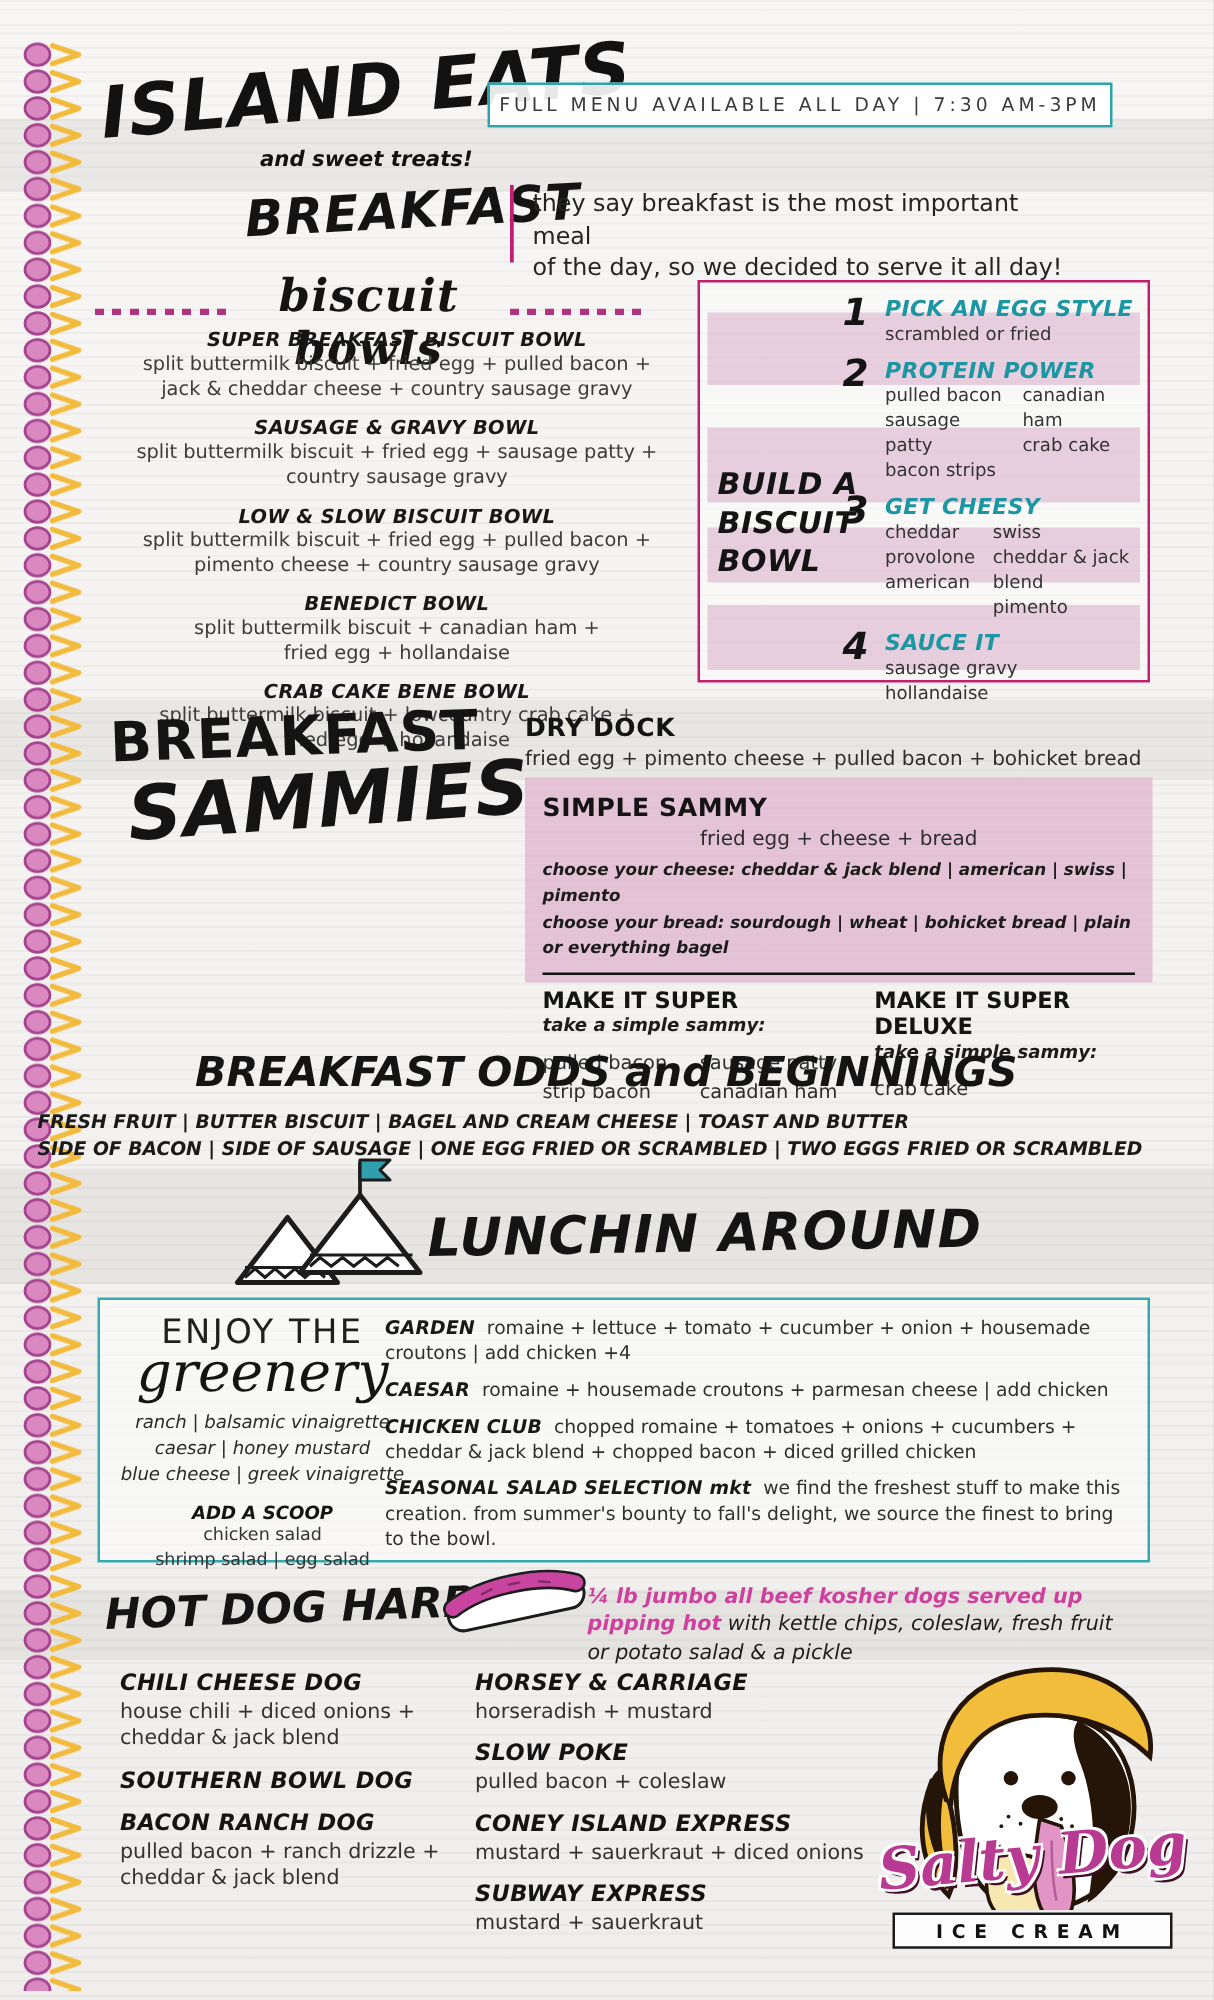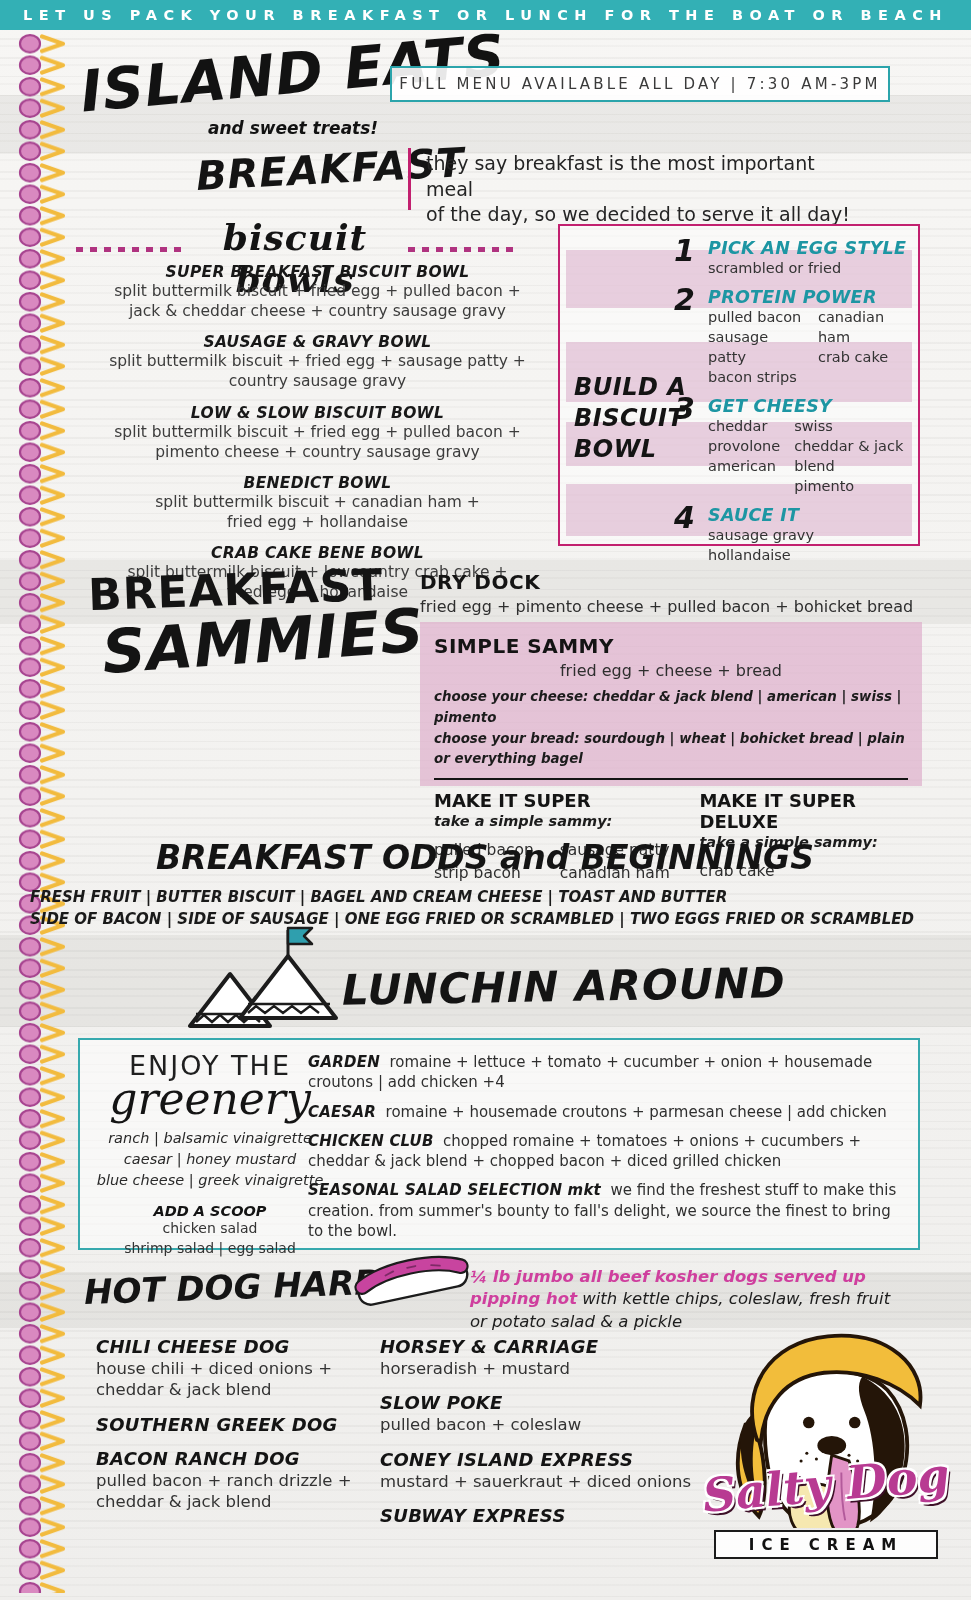--- a/index.html
+++ b/index.html
@@ -90,21 +90,20 @@
 </head>
 <body>
 
 <div id="page">
 
   <div class="streak" style="top:95px;height:58px;"></div>
   <div class="streak" style="top:560px;height:64px;"></div>
   <div class="streak" style="top:935px;height:92px;"></div>
   <div class="streak" style="top:1272px;height:56px;"></div>
 
-  <div class="banner">LET US PACK YOUR BREAKFAST OR LUNCH FOR THE BOAT OR BEACH</div>
 
   <svg class="spiral" width="64" height="1560">
     <defs>
       <pattern id="sp" width="64" height="21.5" patternUnits="userSpaceOnUse">
         <ellipse cx="22" cy="10.7" rx="10" ry="8.7" fill="#d989c0" stroke="#a6438f" stroke-width="2.2"></ellipse>
         <path d="M34 3.5 L55 10.7 L34 18" fill="none" stroke="#f2bb3e" stroke-width="4.2" stroke-linejoin="round" stroke-linecap="round"></path>
       </pattern>
     </defs>
     <rect x="0" y="0" width="64" height="1560" fill="url(#sp)"></rect>
   </svg>
@@ -285,21 +284,21 @@
     <span class="hl">¼ lb jumbo all beef kosher dogs served up pipping hot</span><span> with kettle chips, coleslaw, fresh fruit or potato salad &amp; a pickle</span>
   </div>
 
   <div class="dogcol1">
     <div class="ditem">
       <div class="dn">CHILI CHEESE DOG</div>
       <div class="dd">house chili + diced onions +
 cheddar &amp; jack blend</div>
     </div>
     <div class="ditem">
-      <div class="dn">SOUTHERN GREEK DOG</div>
+      <div class="dn">SOUTHERN BOWL DOG</div>
     </div>
     <div class="ditem">
       <div class="dn">BACON RANCH DOG</div>
       <div class="dd">pulled bacon + ranch drizzle +
 cheddar &amp; jack blend</div>
     </div>
   </div>
   <div class="dogcol2">
     <div class="ditem">
       <div class="dn">HORSEY &amp; CARRIAGE</div>
@@ -308,20 +307,21 @@
     <div class="ditem">
       <div class="dn">SLOW POKE</div>
       <div class="dd">pulled bacon + coleslaw</div>
     </div>
     <div class="ditem">
       <div class="dn">CONEY ISLAND EXPRESS</div>
       <div class="dd">mustard + sauerkraut + diced onions</div>
     </div>
     <div class="ditem">
       <div class="dn">SUBWAY EXPRESS</div>
+      <div class="dd">mustard + sauerkraut</div>
     </div>
   </div>
 
   <div class="saltydog">
     <svg width="276" height="230" viewBox="0 0 260 240">
       <path d="M46 132 C32 168 36 204 60 228 C70 206 66 170 60 148 C56 136 50 130 46 132 Z" fill="#f2bd3b" stroke="#241508" stroke-width="4"></path>
       <path d="M74 96 C100 70 166 68 194 96 C214 118 220 152 210 186 C198 222 168 240 134 240 C100 240 80 220 72 188 C64 156 64 118 74 96 Z" fill="#ffffff" stroke="#241508" stroke-width="4"></path>
       <path d="M168 82 C196 96 214 124 212 160 C210 194 196 222 176 234 C184 196 182 148 170 118 C164 102 162 90 168 82 Z" fill="#241508"></path>
       <path d="M64 118 C52 140 50 180 60 214 C48 198 38 168 42 142 C45 126 54 118 64 118 Z" fill="#241508"></path>
       <path d="M58 148 C40 96 70 46 132 40 C196 34 234 72 228 112 C204 88 166 74 128 78 C88 83 66 110 62 150 Z" fill="#f2bd3b" stroke="#241508" stroke-width="4"></path>

